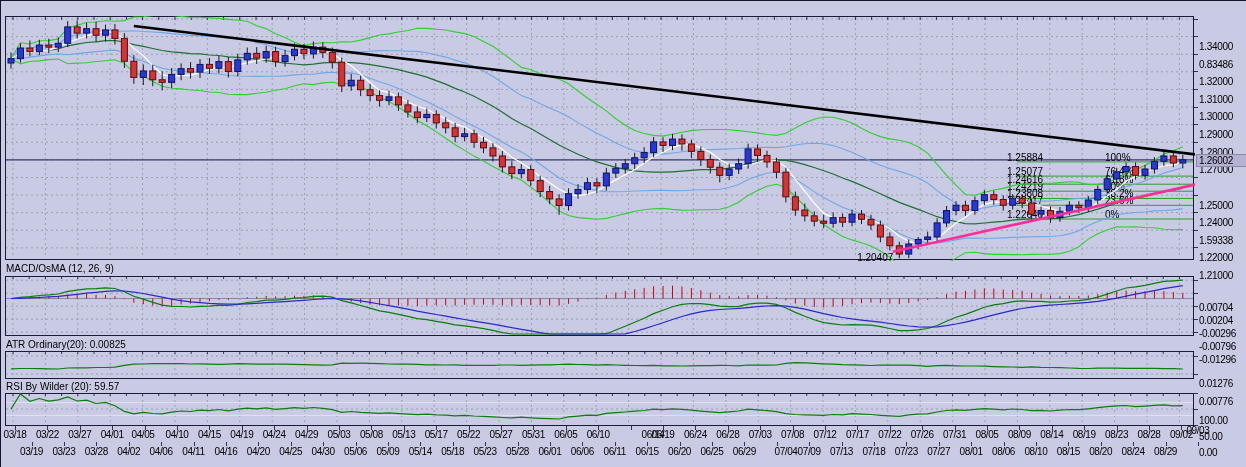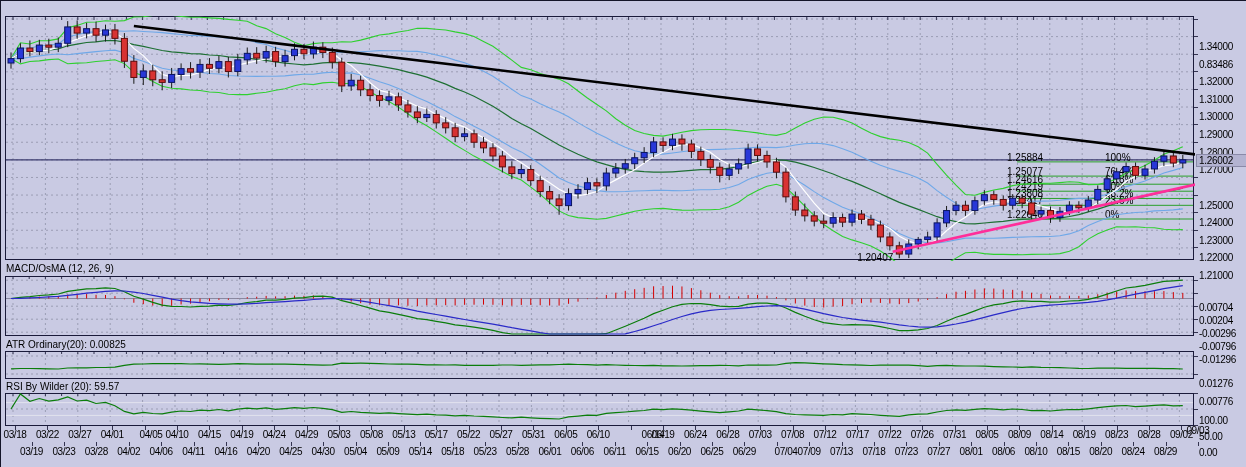--- a/index.html
+++ b/index.html
@@ -465,21 +465,21 @@
       <span class="axis-label" style="top:101.0px">1.29000</span>
       <span class="axis-tick" style="left:1193px;top:123.1px"></span>
       <span class="axis-label" style="top:118.6px">1.28000</span>
       <span class="axis-tick" style="left:1193px;top:140.7px"></span>
       <span class="axis-label" style="top:136.2px">1.27000</span>
       <span class="axis-tick" style="left:1193px;top:176.0px"></span>
       <span class="axis-label" style="top:171.5px">1.25000</span>
       <span class="axis-tick" style="left:1193px;top:193.6px"></span>
       <span class="axis-label" style="top:189.1px">1.24000</span>
       <span class="axis-tick" style="left:1193px;top:211.2px"></span>
-      <span class="axis-label" style="top:206.7px">1.23000</span>
+      <span class="axis-label" style="top:206.7px">1.59338</span>
       <span class="axis-tick" style="left:1193px;top:228.8px"></span>
       <span class="axis-label" style="top:224.3px">1.22000</span>
       <span class="axis-tick" style="left:1193px;top:246.4px"></span>
       <span class="axis-label" style="top:241.9px">1.21000</span>
     </div>
 
   <div class="panel-label" style="top:262px">MACD/OsMA (12, 26, 9)</div>
   <svg id="macd-chart" style="left:4px;top:275px" width="1190" height="61">
       <rect x="0.5" y="0.5" width="1188" height="59" fill="none" stroke="#1a1a3a" stroke-width="1"></rect>
       <line x1="8" y1="2" x2="8" y2="58" stroke="#9b9db4" stroke-width="1" stroke-dasharray="2 3"></line>
@@ -993,21 +993,21 @@
   <div id="date-axis">
       <span class="date-tick" style="left:14.0px;top:425px"></span>
       <span class="date-label" style="left:-4.0px;top:428px">03/18</span>
       <span class="date-tick" style="left:46.4px;top:425px"></span>
       <span class="date-label" style="left:28.4px;top:428px">03/22</span>
       <span class="date-tick" style="left:78.8px;top:425px"></span>
       <span class="date-label" style="left:60.8px;top:428px">03/27</span>
       <span class="date-tick" style="left:111.2px;top:425px"></span>
       <span class="date-label" style="left:93.2px;top:428px">04/01</span>
       <span class="date-tick" style="left:143.6px;top:425px"></span>
-      <span class="date-label" style="left:132px;top:428px">04/05</span>
+      <span class="date-label" style="left:124px;top:428px">04/05</span>
       <span class="date-tick" style="left:176.0px;top:425px"></span>
       <span class="date-label" style="left:158.0px;top:428px">04/10</span>
       <span class="date-tick" style="left:208.4px;top:425px"></span>
       <span class="date-label" style="left:190.4px;top:428px">04/15</span>
       <span class="date-tick" style="left:240.8px;top:425px"></span>
       <span class="date-label" style="left:222.8px;top:428px">04/19</span>
       <span class="date-tick" style="left:273.2px;top:425px"></span>
       <span class="date-label" style="left:255.2px;top:428px">04/24</span>
       <span class="date-tick" style="left:305.6px;top:425px"></span>
       <span class="date-label" style="left:287.6px;top:428px">04/29</span>
@@ -1079,21 +1079,21 @@
       <span class="date-label" style="left:174.5px;top:445px">04/11</span>
       <span class="date-tick" style="left:224.9px;top:441px"></span>
       <span class="date-label" style="left:206.9px;top:445px">04/16</span>
       <span class="date-tick" style="left:257.3px;top:441px"></span>
       <span class="date-label" style="left:239.3px;top:445px">04/20</span>
       <span class="date-tick" style="left:289.7px;top:441px"></span>
       <span class="date-label" style="left:271.7px;top:445px">04/25</span>
       <span class="date-tick" style="left:322.1px;top:441px"></span>
       <span class="date-label" style="left:304.1px;top:445px">04/30</span>
       <span class="date-tick" style="left:354.5px;top:441px"></span>
-      <span class="date-label" style="left:336.5px;top:445px">05/04</span>
+      <span class="date-label" style="left:336.5px;top:445px">05/06</span>
       <span class="date-tick" style="left:386.9px;top:441px"></span>
       <span class="date-label" style="left:368.9px;top:445px">05/09</span>
       <span class="date-tick" style="left:419.3px;top:441px"></span>
       <span class="date-label" style="left:401.3px;top:445px">05/14</span>
       <span class="date-tick" style="left:451.7px;top:441px"></span>
       <span class="date-label" style="left:433.7px;top:445px">05/18</span>
       <span class="date-tick" style="left:484.1px;top:441px"></span>
       <span class="date-label" style="left:466.1px;top:445px">05/23</span>
       <span class="date-tick" style="left:516.5px;top:441px"></span>
       <span class="date-label" style="left:498.5px;top:445px">05/28</span>

